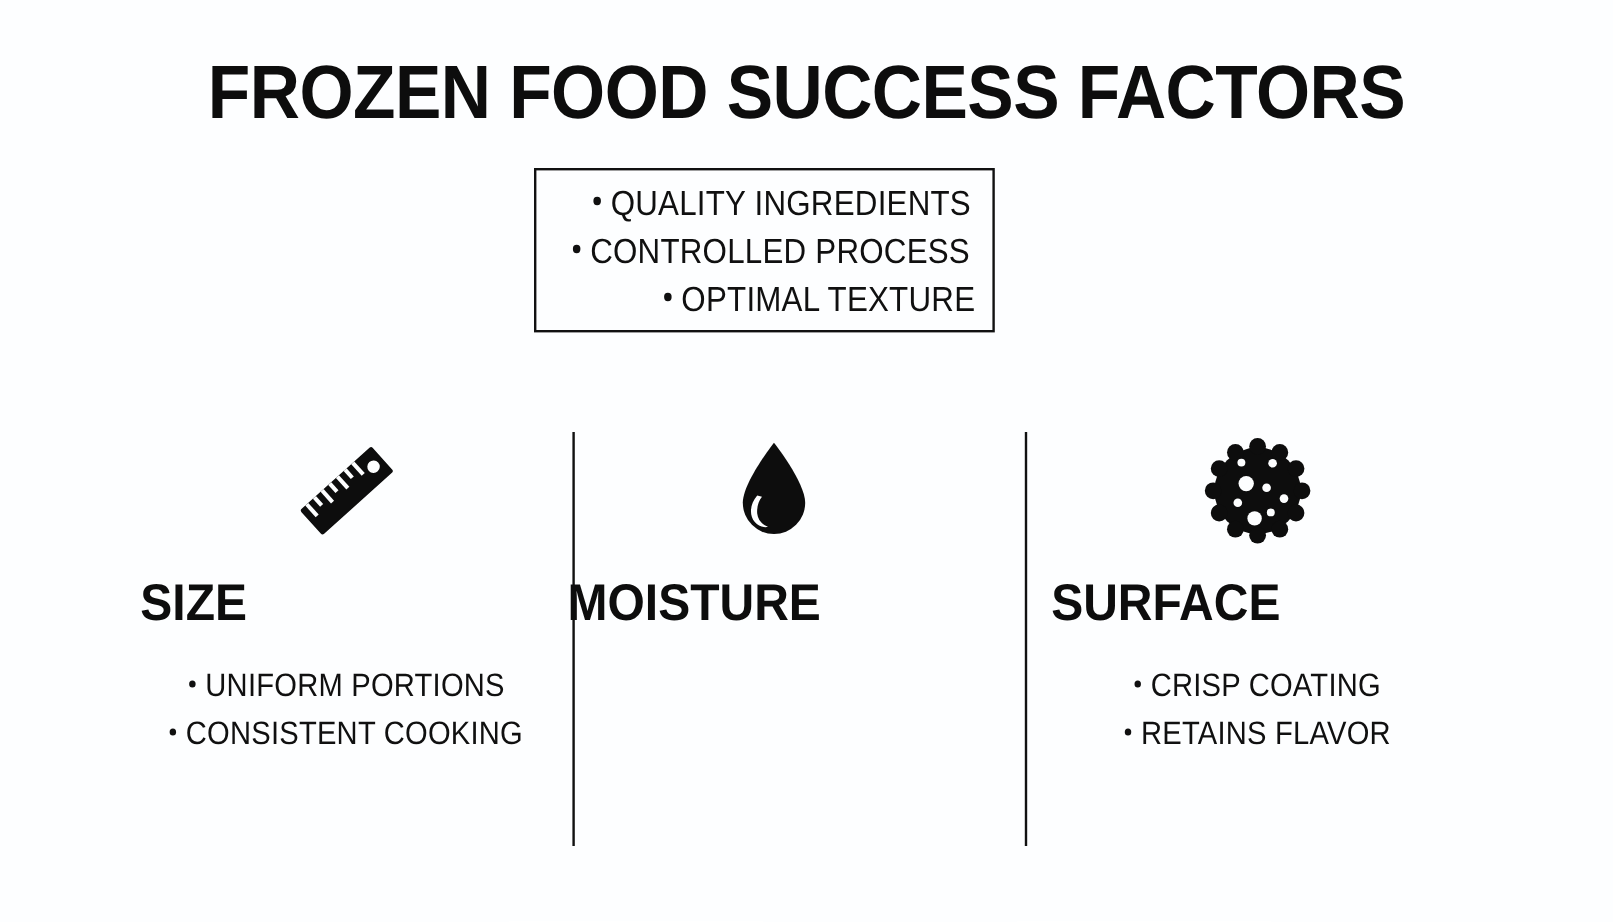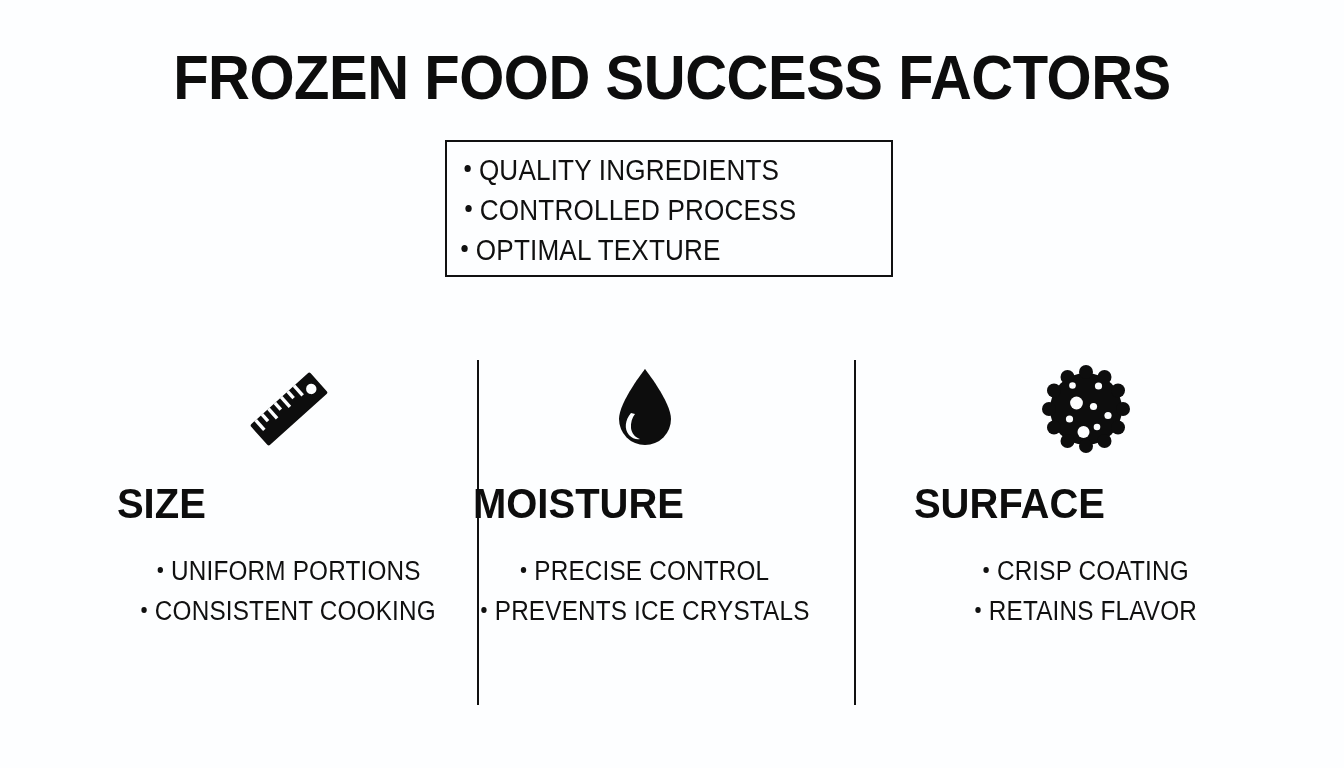--- a/index.html
+++ b/index.html
@@ -38,28 +38,28 @@
     transform: scaleX(0.92);
     transform-origin: center top;
     white-space: nowrap;
   }
 
   
   .factor-box {
     position: absolute;
     left: 445px;
     top: 140px;
-    width: 448px;
+    width: 384px;
     height: 137px;
     border: 2px solid #111111;
     box-sizing: border-box;
     background: transparent;
     display: flex;
     flex-direction: column;
-    align-items: flex-start;
+    align-items: flex-end;
     justify-content: center;
     padding-top: 2px;
   }
   .factor-line {
     font-family: "Liberation Sans Narrow", "Liberation Sans", sans-serif;
     font-weight: 400;
     font-size: 29px;
     line-height: 40px;
     color: #101010;
     white-space: nowrap;
@@ -90,21 +90,21 @@
   
   .col {
     position: absolute;
     top: 355px;
     width: 370px;
     display: flex;
     flex-direction: column;
   }
   .col-size     { left: 104px; }
   .col-moisture { left: 460px; }
-  .col-surface  { left: 901px; }
+  .col-surface  { left: 863px; }
 
   .icon-wrap {
     height: 108px;
     display: flex;
     align-items: center;
     justify-content: center;
   }
 
   .col-heading {
     margin-top: 18px;
@@ -194,28 +194,20 @@
   </div>
 
   <div class="col col-moisture">
     <div class="icon-wrap">
       <svg width="100" height="100" viewBox="0 0 100 100" aria-hidden="true">
         <path d="M50 10 C50 10 76 43 76 60 A26 26 0 0 1 24 60 C24 43 50 10 50 10 Z" fill="#0d0d0d"></path>
         <path d="M36 54 C30 61 29 70 34 76 C37 79.5 42 81 45 80 C40 78.5 36.5 74 36 69 C35.6 64 37 58.5 40 55 Z" fill="#fdfeff"></path>
       </svg>
     </div>
     <div class="col-heading">MOISTURE</div>
-    <div class="col-bullets">
-      <div class="col-bullet">
-        <span class="dot"></span><span>PRECISE CONTROL</span>
-      </div>
-      <div class="col-bullet">
-        <span class="dot"></span><span>PREVENTS ICE CRYSTALS</span>
-      </div>
-    </div>
   </div>
 
   <div class="col col-surface">
     <div class="icon-wrap">
       <svg width="100" height="100" viewBox="0 0 100 100" aria-hidden="true">
         <g fill="#0d0d0d">
           <circle cx="50" cy="50" r="36"></circle>
           <circle cx="50" cy="13" r="7"></circle>
             <circle cx="68.5" cy="18" r="7"></circle>
           <circle cx="82" cy="31.5" r="7"></circle>

